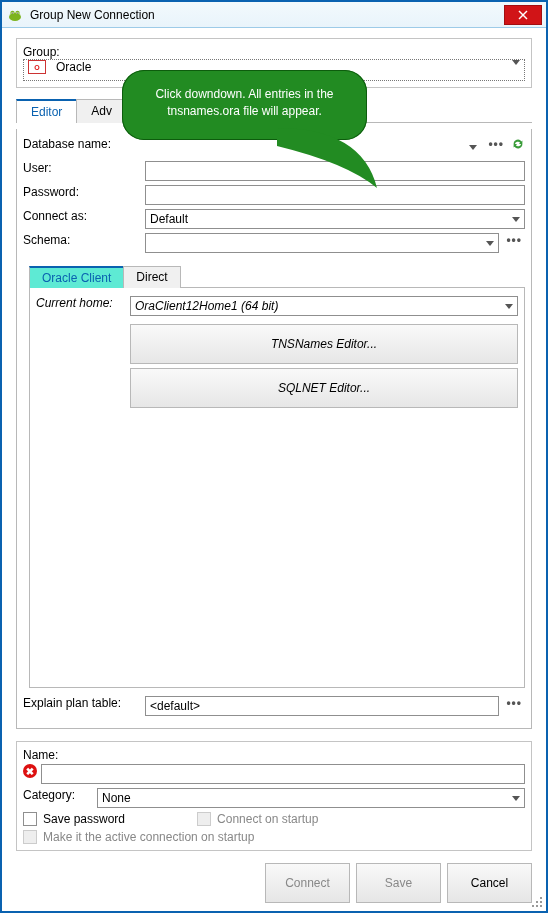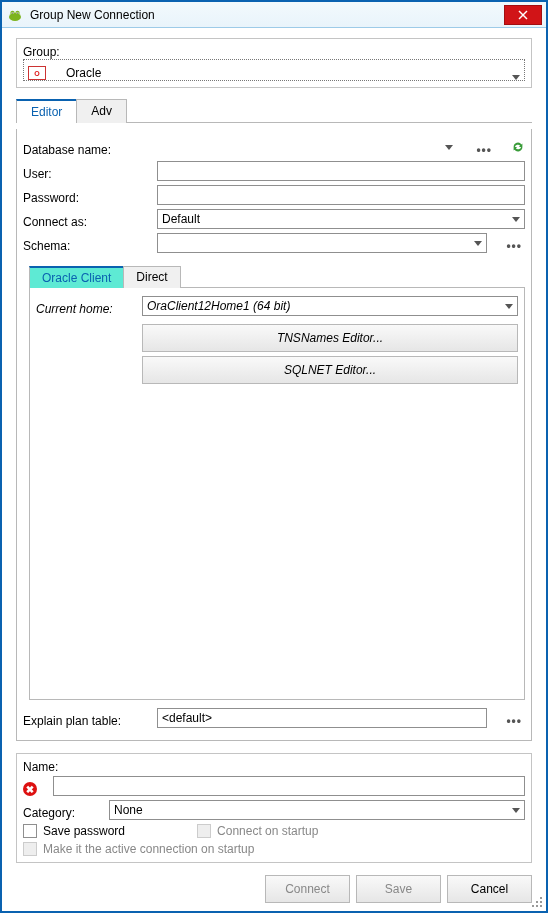--- a/index.html
+++ b/index.html
@@ -6,37 +6,37 @@
 body { background: #fff; }
 .window { width: 548px; height: 913px; border: 2px solid #0a62b0; position: relative; display: flex; flex-direction: column; }
 .titlebar { background: linear-gradient(#f2f9fc, #e9f4fb); height: 26px; display: flex; align-items: center; padding: 0 4px; border-bottom: 1px solid #9dcbe8; }
 .titlebar .icon-wrap { width:18px; height:18px; display:flex; align-items:center; justify-content:center; margin-right:6px;}
 .titlebar .title { flex: 1; font-size: 12px; color: #000; }
 .close-btn { width: 38px; height: 20px; background: #d11417; display: flex; align-items: center; justify-content: center; border: 1px solid #a10f11; cursor: pointer; }
 .close-btn svg { width: 10px; height: 10px; }
 .content { flex: 1; padding: 10px 14px 6px 14px; display: flex; flex-direction: column; gap: 6px; position: relative; }
 .groupbox { border: 1px solid #c4c4c4; padding: 6px 6px; position: relative; }
 .label { color: #000; }
-.row { display: flex; align-items: flex-end; gap: 16px; margin-bottom: 4px; }
+.row { display: flex; align-items: flex-start; gap: 4px; margin-bottom: 4px; }
 .row > .lbl { width: 118px; }
 .combo { flex: 1; border: 1px solid #8f8f8f; height: 20px; display: flex; align-items: center; padding: 0 4px; background: #fff; position: relative; }
 .combo .drop-arrow { margin-left: auto; width: 0; height: 0; border-left: 4px solid transparent; border-right: 4px solid transparent; border-top: 5px solid #555; cursor:pointer;}
 .tabstrip { display: flex; border-bottom: 1px solid #b8b8b8; margin-top: 4px; }
 .tab { padding: 4px 14px; border: 1px solid #b8b8b8; border-bottom: none; background: #f0f0f0; margin-right: -1px; cursor: pointer; position: relative; top: 1px; }
 .tab.active { background: #fff; border-top: 2px solid #0a62b0; color: #0a62b0; }
 .inner-tabstrip { display: flex; border-bottom: 1px solid #b8b8b8; margin-top: 8px; }
 .inner-tab { padding: 3px 12px; border: 1px solid #b8b8b8; border-bottom: none; background: #f0f0f0; margin-right: -1px; cursor: pointer; position: relative; top: 1px; font-size:12px;}
 .inner-tab.active { background: #5eead4; border-top: 2px solid #0a62b0; color: #0a62b0; }
 .tabpanel { border: 1px solid #b8b8b8; border-top: none; padding: 8px 6px 8px 6px; flex: 1; display: flex; flex-direction: column; }
 .inner-panel { border: 1px solid #b8b8b8; border-top: none; padding: 8px 6px 8px 6px; flex: 1; display: flex; flex-direction: column; font-style: italic; }
 .input { flex: 1; border: 1px solid #8f8f8f; height: 20px; background: #fff; padding: 0 4px; }
-.btn { border: 1px solid #b8b8b8; background: linear-gradient(#f9f9f9, #e6e6e6); padding: 3px 16px; cursor: pointer; height: 28px; display: flex; align-items: center; justify-content: center; }
+.btn { border: 1px solid #b8b8b8; background: linear-gradient(#f9f9f9, #e6e6e6); padding: 3px 16px; cursor: pointer; height: 40px; display: flex; align-items: center; justify-content: center; }
 .btn.wide { flex:1; }
 .oracle-icon { width: 18px; height: 14px; background: #fff; border: 1px solid #c33; display: flex; align-items: center; justify-content: center; color: #d11; font-size: 7px; font-weight: bold; }
-.group-combo { border: 1px dotted #777; height: 22px; display:flex; align-items:flex-end; padding:0 4px; gap:20px;}
+.group-combo { border: 1px dotted #777; height: 22px; display:flex; align-items:flex-start; padding:0 4px; gap:10px;}
 .group-combo .drop-arrow { margin-left:auto; width:0;height:0;border-left:4px solid transparent;border-right:4px solid transparent;border-top:5px solid #555;cursor:pointer;}
 .ellipsis-icon { letter-spacing:1px; font-weight:bold; color:#555; cursor:pointer; padding:0 3px;}
 .refresh-icon svg { width:14px; height:14px; cursor:pointer; }
 .speech { position: absolute; top: 42px; left: 120px; width: 245px; background: #228b22; color: #fff; border-radius: 22px; padding: 14px 18px 22px 18px; text-align: center; font-size: 15px; pointer-events: none; z-index: 15; box-shadow: 0 0 0 1px #0d5c0d inset; }
 .speech-tail-path { position:absolute; width:120px; height:90px; right:-20px; bottom:-58px; }
 .bottom-buttons { display:flex; justify-content:flex-end; gap:6px; padding:6px 0 2px 0;}
 .bottom-buttons .btn { width:85px; }
 .btn.disabled { color:#888; }
 .checkbox-row { display:flex; align-items:center; gap:6px; margin-top:4px;}
 .checkbox { width:14px; height:14px; border:1px solid #8f8f8f; background:#fff;}
@@ -75,20 +75,26 @@
 
     <div class="groupbox">
       <div class="label">Group:</div>
       <div class="group-combo">
         <span class="oracle-icon">O</span>
         <span>Oracle</span>
         <span class="drop-arrow"></span>
       </div>
     </div>
 
+    <div class="speech">
+      <span>Click downdown. All entries in the tnsnames.ora file will appear.</span>
+      <svg class="speech-tail-path" viewBox="0 0 120 90" preserveAspectRatio="none">
+        <path d="M 10 20 Q 95 20 110 80 Q 80 55 10 38 Z" fill="#228b22"></path>
+      </svg>
+    </div>
 
     <div class="tabstrip">
       <div class="tab active"><span>Editor</span></div>
       <div class="tab"><span>Adv</span></div>
     </div>
 
     <div class="tabpanel">
       <div class="row">
         <span class="lbl">Database name:</span>
         <div class="combo" style="border:none;">

